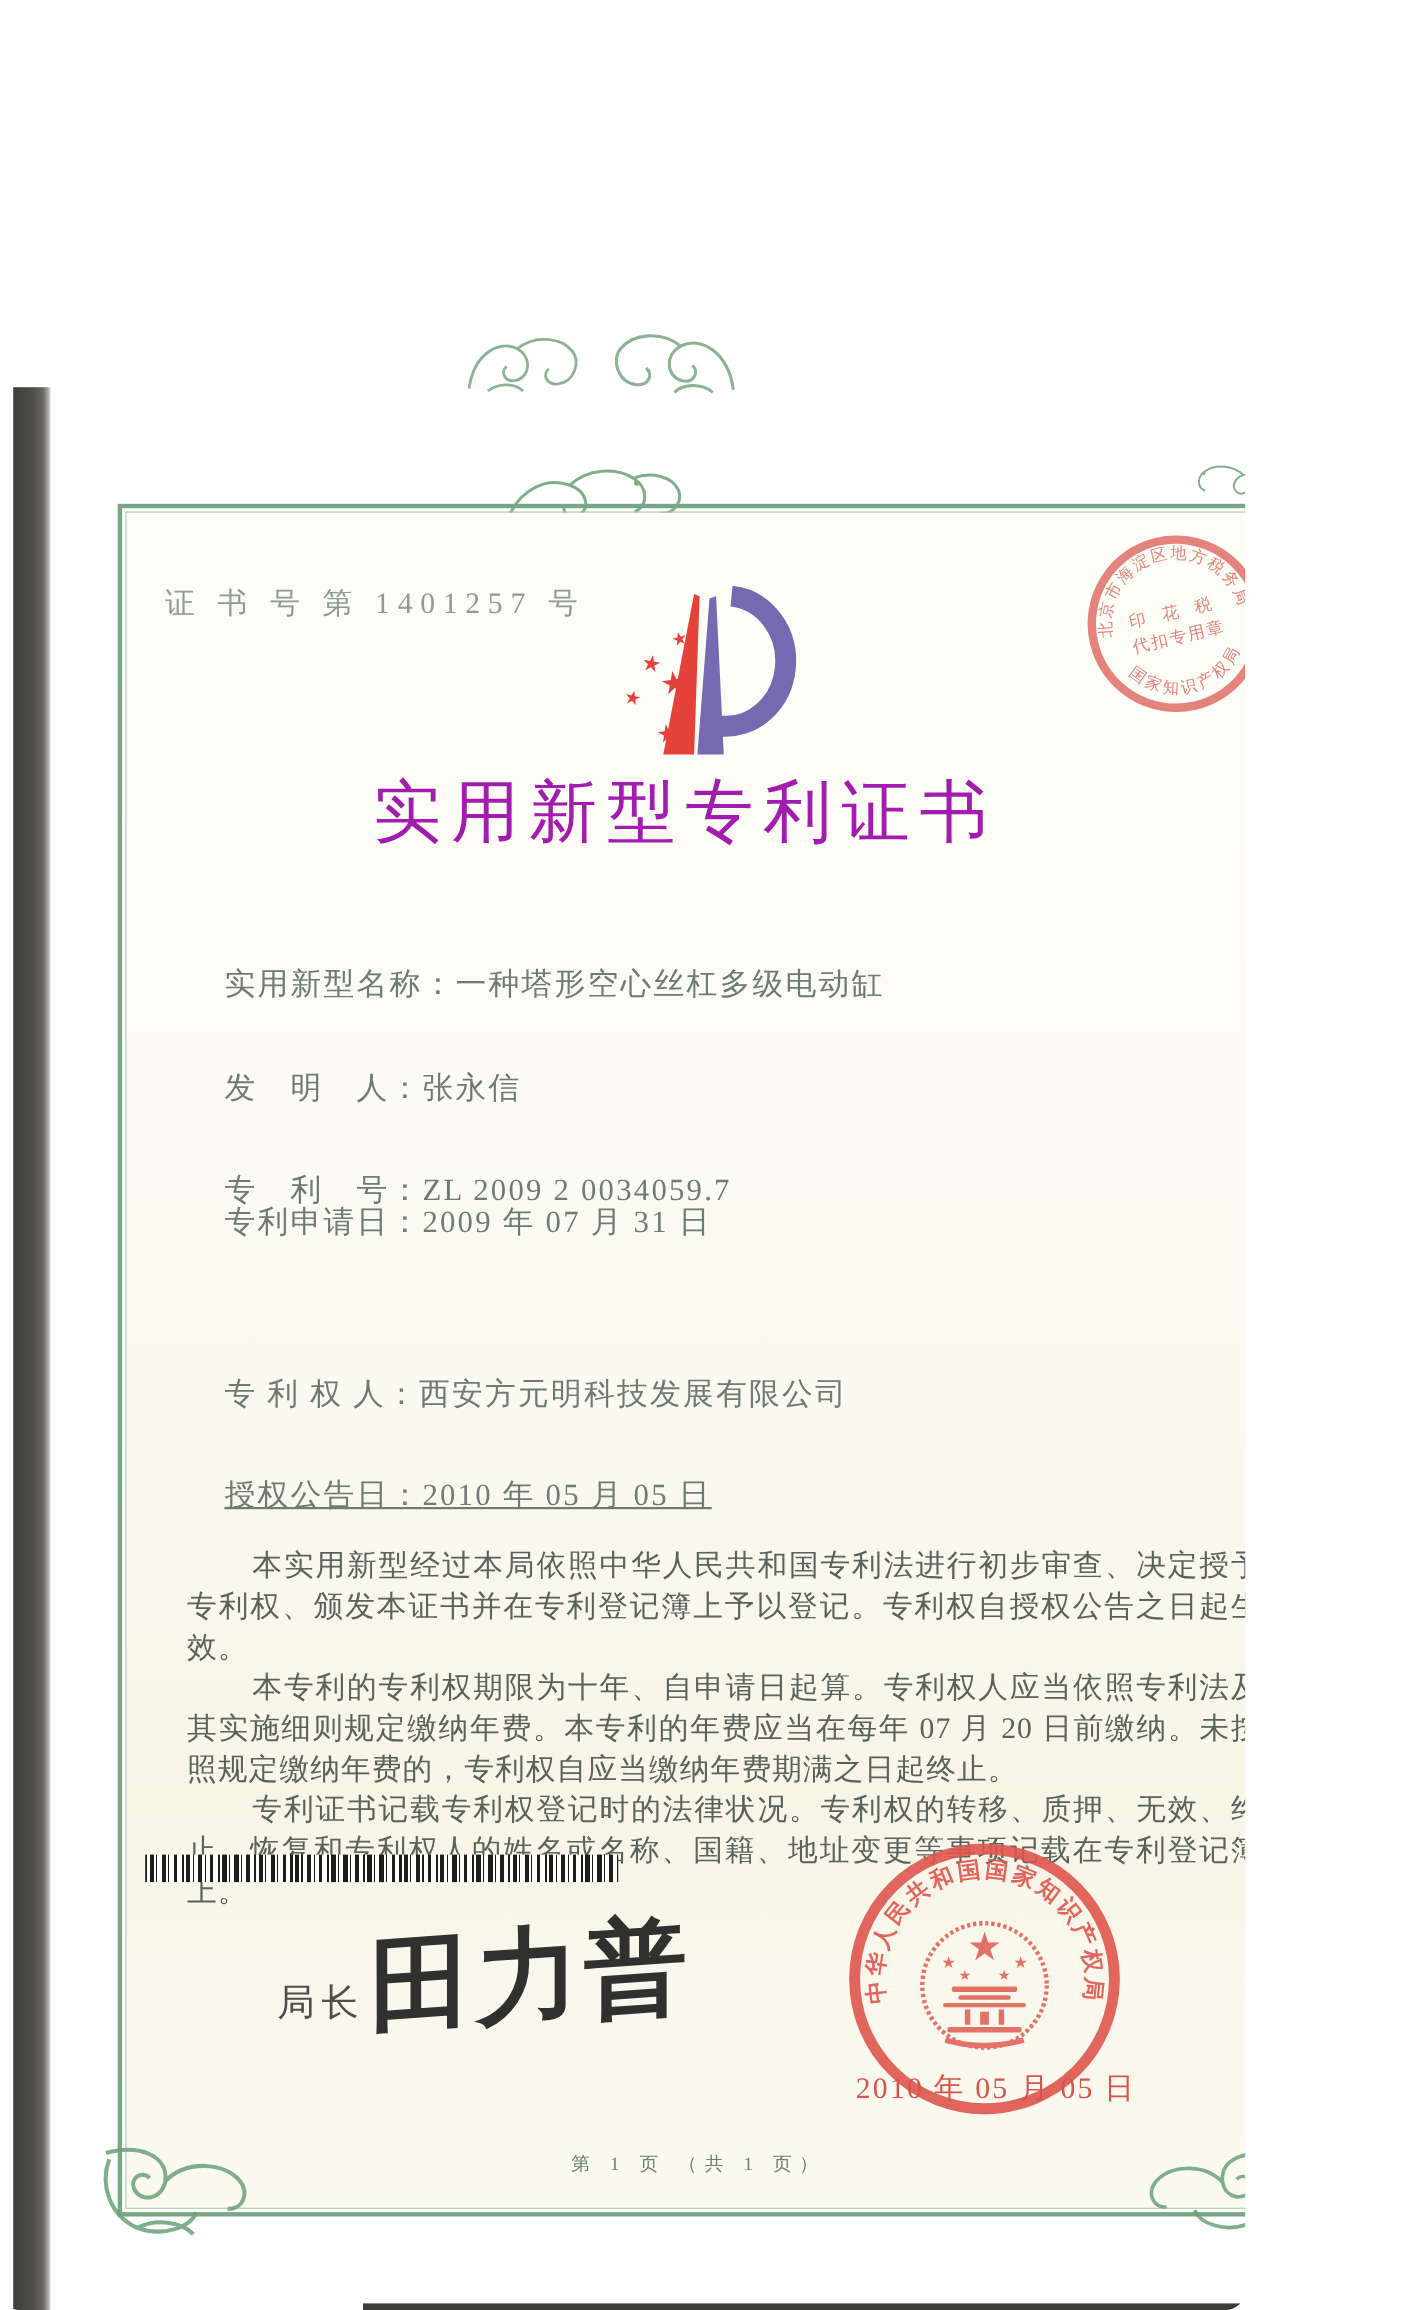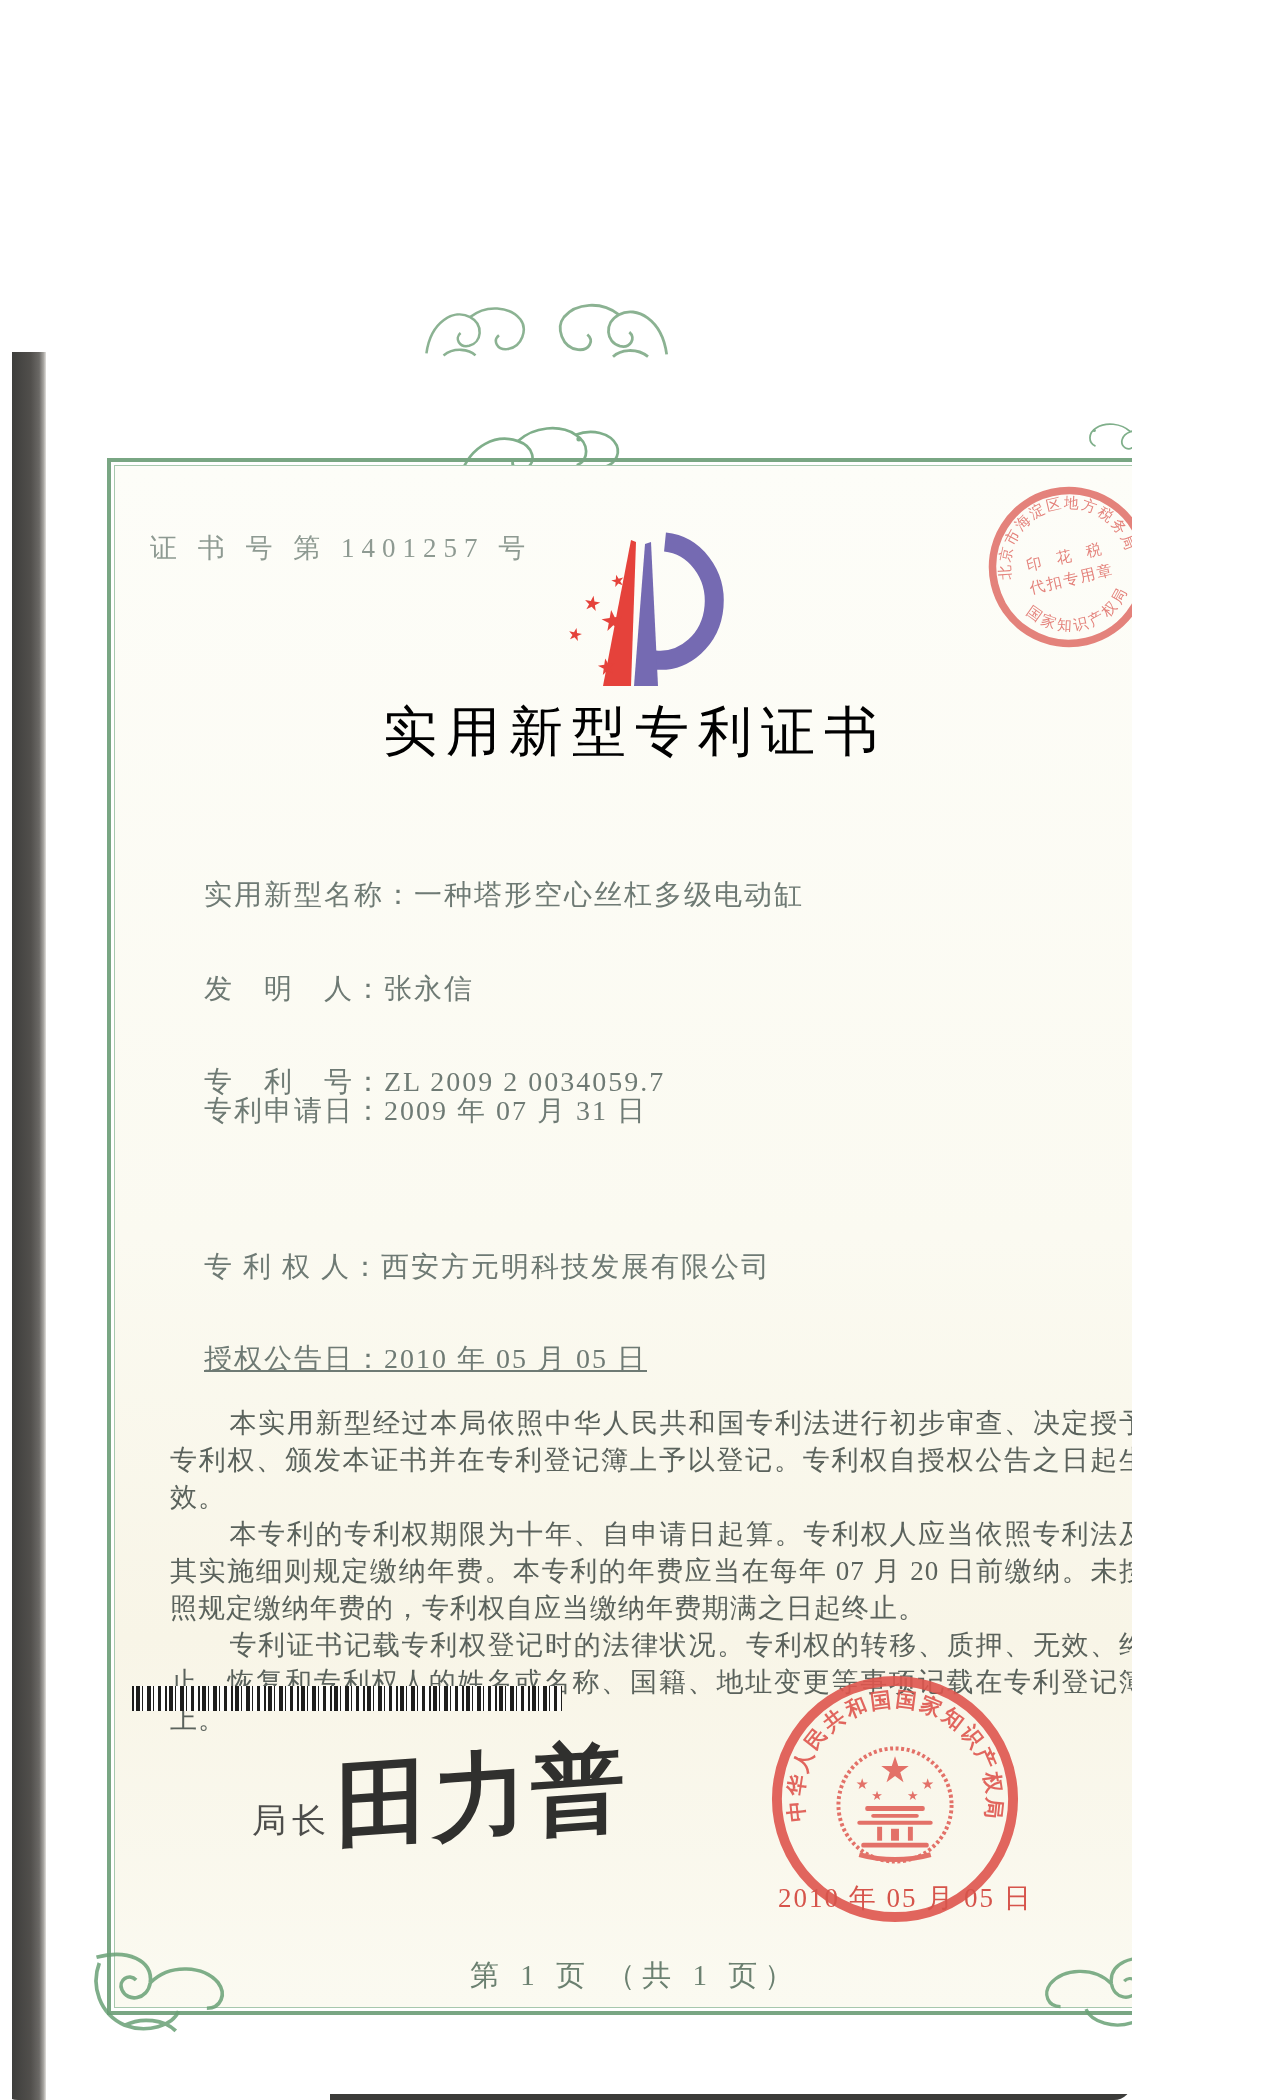--- a/index.html
+++ b/index.html
@@ -21,22 +21,22 @@
     background:linear-gradient(180deg,#fdfdf8 0%,#fbfaf1 50%,#f8f5e7 76%,#fbfaf1 100%); }
 
   .orn { position:absolute; pointer-events:none; }
   .orn svg { width:100%; height:100%; }
 
   .cert-number { position:absolute; left:150px; top:530px; font-size:27px; letter-spacing:7px;
     color:#8e9a92; }
 
   .logo { position:absolute; left:545px; top:518px; width:205px; height:178px; }
 
-  .title { position:absolute; left:240px; top:696px; width:790px; text-align:center;
-    font-size:54px; letter-spacing:9px; color:#000000; font-weight:500; }
+  .title { position:absolute; left:228px; top:696px; width:790px; text-align:center;
+    font-size:62px; letter-spacing:9px; color:#a21caf; font-weight:500; }
 
   .field { position:absolute; left:172px; font-size:28px; color:#6e7a74; letter-spacing:2px; white-space:nowrap;margin-left:32px; }
   .f0 { top:876px; } .f1 { top:970px; } .f2 { top:1063px; }
   .f3 { top:1092px; } .f4 { top:1248px; } .f5 { top:1340px;text-decoration:underline; }
 
   .body-text { position:absolute; left:170px; top:1388px; width:977px;
     font-size:27px; line-height:37px; color:#5a625c; text-align:justify; letter-spacing:1px;margin-top:17px; }
   .body-text p { text-indent:2.2em; margin:0; }
 
   .barcode { position:absolute; left:132px; top:1686px; width:430px; height:25px;
@@ -50,21 +50,21 @@
     letter-spacing:4px; transform:rotate(-4deg) skewX(-4deg); font-weight:bold; white-space:nowrap; }
 
   .office-seal { position:absolute; left:766px; top:1670px; width:258px; height:258px; opacity:.9; }
   .issue-date { position:absolute; left:778px; top:1880px; width:260px; font-size:27px;
     color:#d6544b; letter-spacing:2px; z-index:5; white-space:nowrap; }
 
   .tax-stamp { position:absolute; left:983px; top:481px; width:172px; height:172px;
     transform:rotate(-13deg); opacity:.78; }
 
   .footer { position:absolute; left:435px; top:1956px; width:400px; text-align:center;
-    font-size:29px; color:#6b8070; letter-spacing:7px; }
+    font-size:17px; color:#6b8070; letter-spacing:7px; }
 </style>
 </head>
 <body>
 
 <div class="page">
 
   <div class="scan-strip"></div>
   <div class="scan-edge-bottom"></div>
   <div class="scan-edge-right"></div>
 

